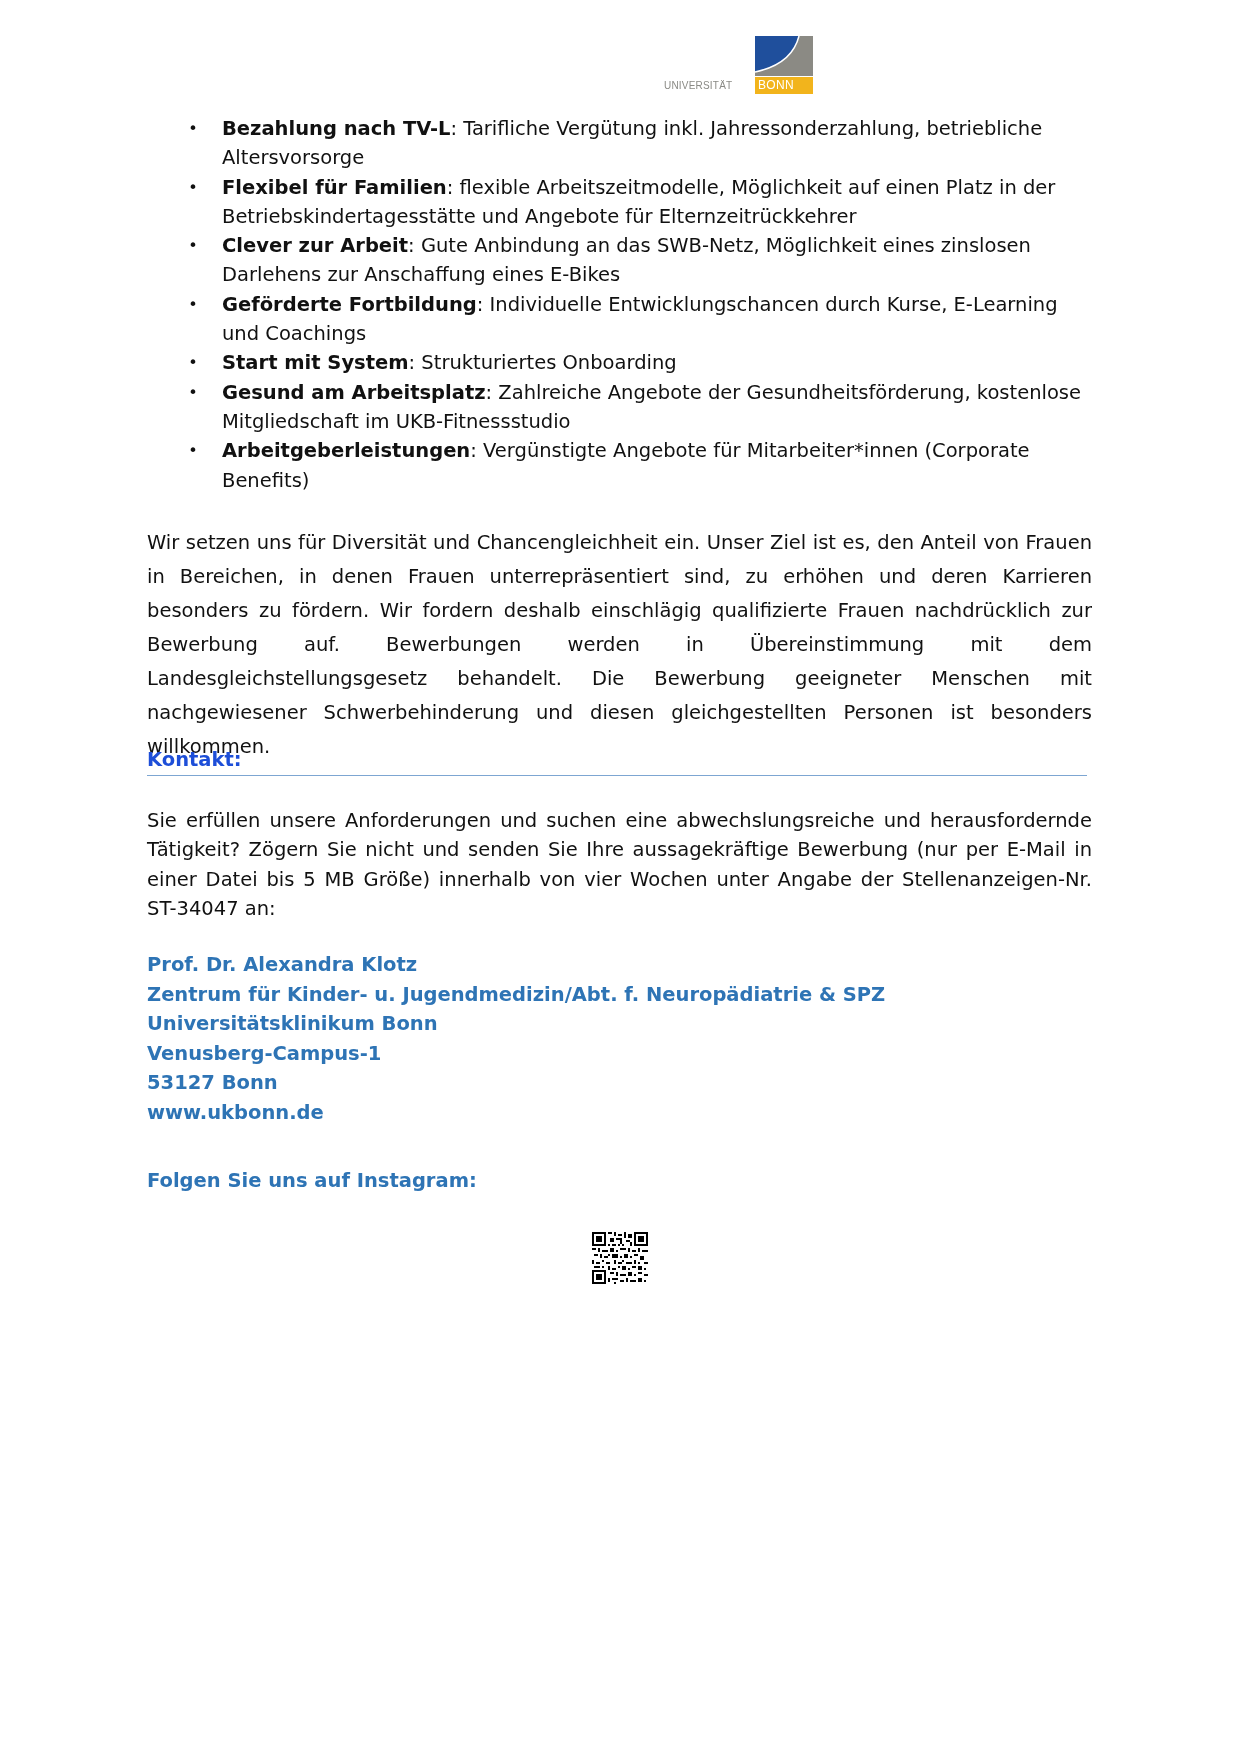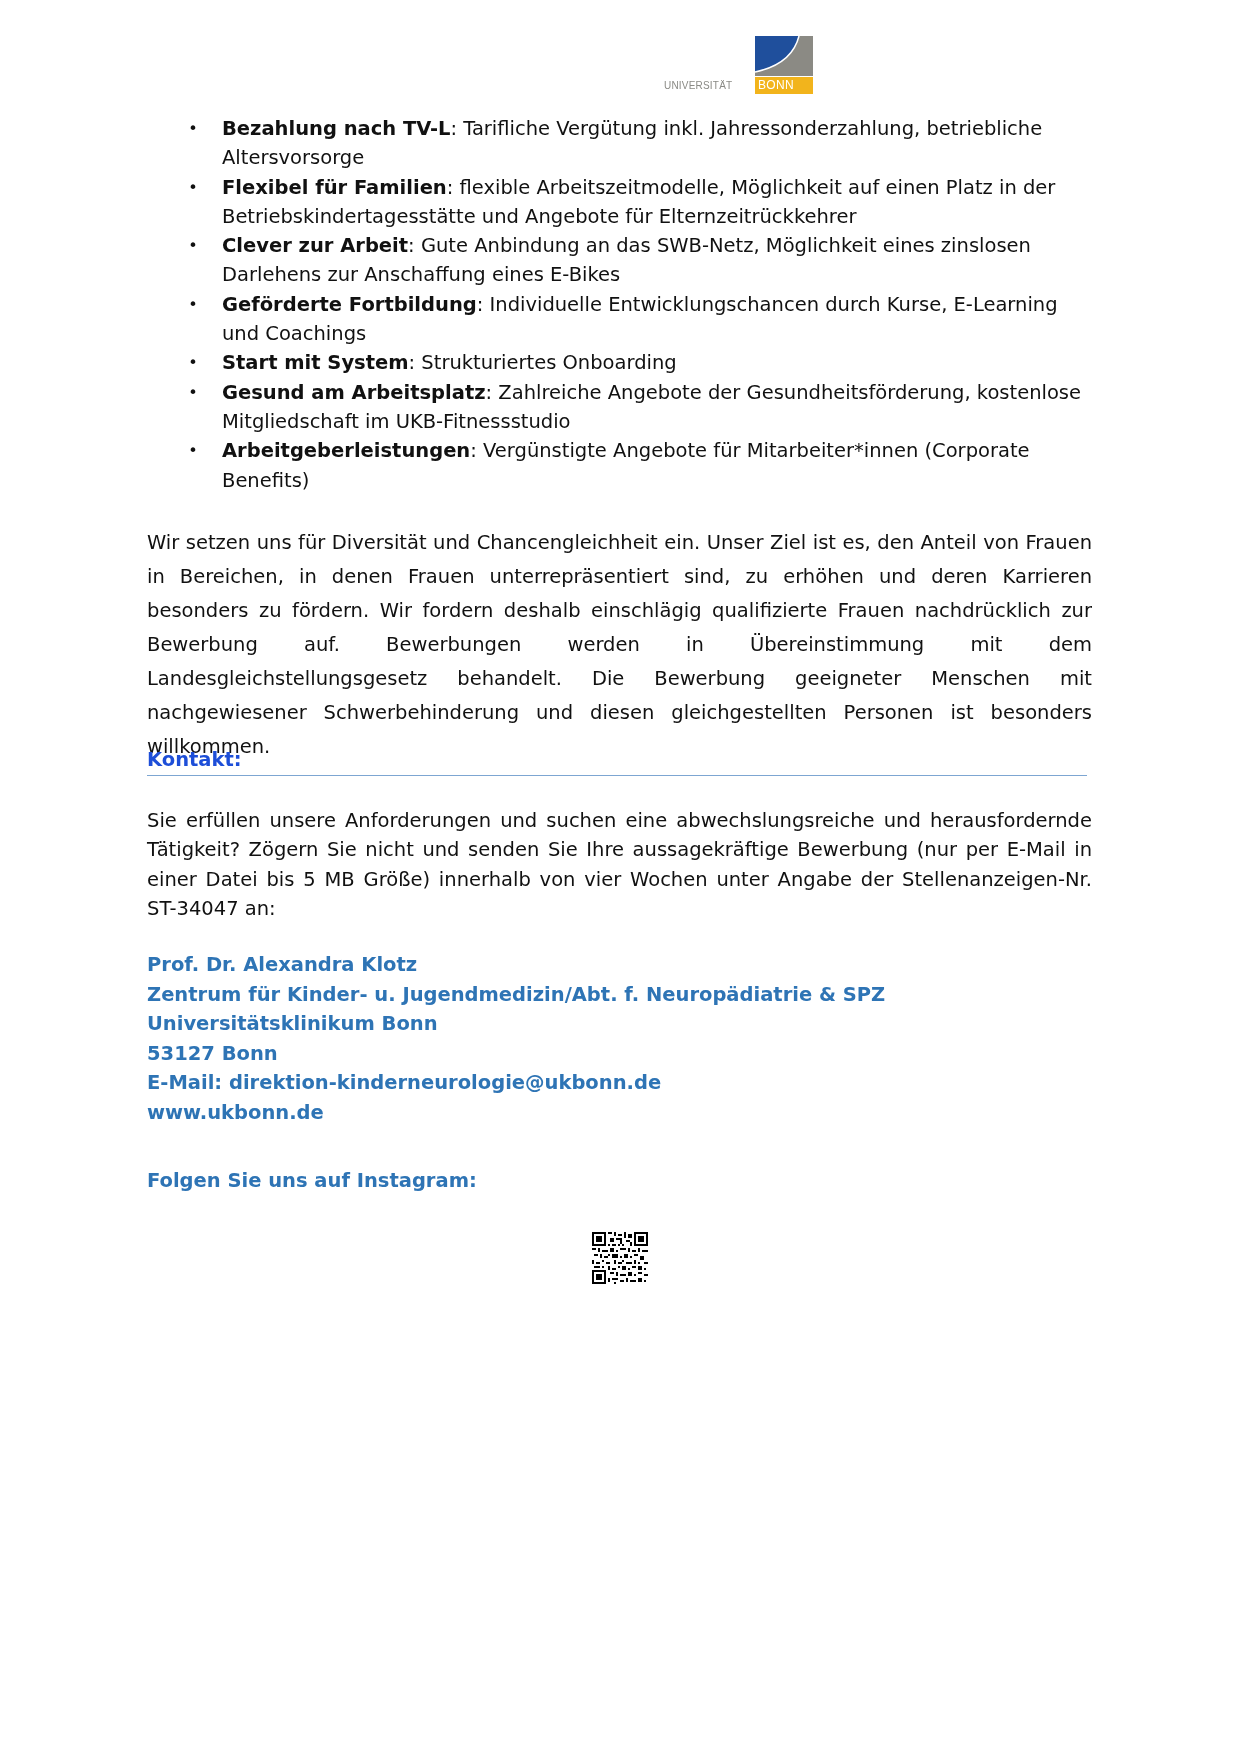--- a/index.html
+++ b/index.html
@@ -229,22 +229,22 @@
   <p class="diversity">Wir setzen uns für Diversität und Chancengleichheit ein. Unser Ziel ist es, den Anteil von Frauen in Bereichen, in denen Frauen unterrepräsentiert sind, zu erhöhen und deren Karrieren besonders zu fördern. Wir fordern deshalb einschlägig qualifizierte Frauen nachdrücklich zur Bewerbung auf. Bewerbungen werden in Übereinstimmung mit dem Landesgleichstellungsgesetz behandelt. Die Bewerbung geeigneter Menschen mit nachgewiesener Schwerbehinderung und diesen gleichgestellten Personen ist besonders willkommen.</p>
 
   <div class="kontakt-heading">Kontakt:</div>
 
   <p class="kontakt-para"><span>Sie erfüllen unsere Anforderungen und suchen eine abwechslungsreiche und herausfordernde Tätigkeit? Zögern Sie nicht und senden Sie Ihre aussagekräftige Bewerbung (nur per E-Mail in </span><span class="u">einer</span><span> Datei bis 5 MB Größe) innerhalb von vier Wochen unter Angabe der Stellenanzeigen-Nr. ST-34047 an:</span></p>
 
   <div class="contact">
     <span class="line">Prof. Dr. Alexandra Klotz</span>
     <span class="line">Zentrum für Kinder- u. Jugendmedizin/Abt. f. Neuropädiatrie &amp; SPZ</span>
     <span class="line">Universitätsklinikum Bonn</span>
+    <span class="line">Venusberg-Campus-1</span>
     <span class="line">53127 Bonn</span>
-    <span class="line">E-Mail: direktion-kinderneurologie@ukbonn.de</span>
     <span class="line">www.ukbonn.de</span>
   </div>
 
   <div class="insta">Folgen Sie uns auf Instagram:</div>
 
   <div class="qr">
     <svg width="56" height="52" viewBox="0 0 28 26" shape-rendering="crispEdges">
       <rect x="0" y="0" width="28" height="26" fill="#ffffff"></rect>
 
       <g fill="#000">

